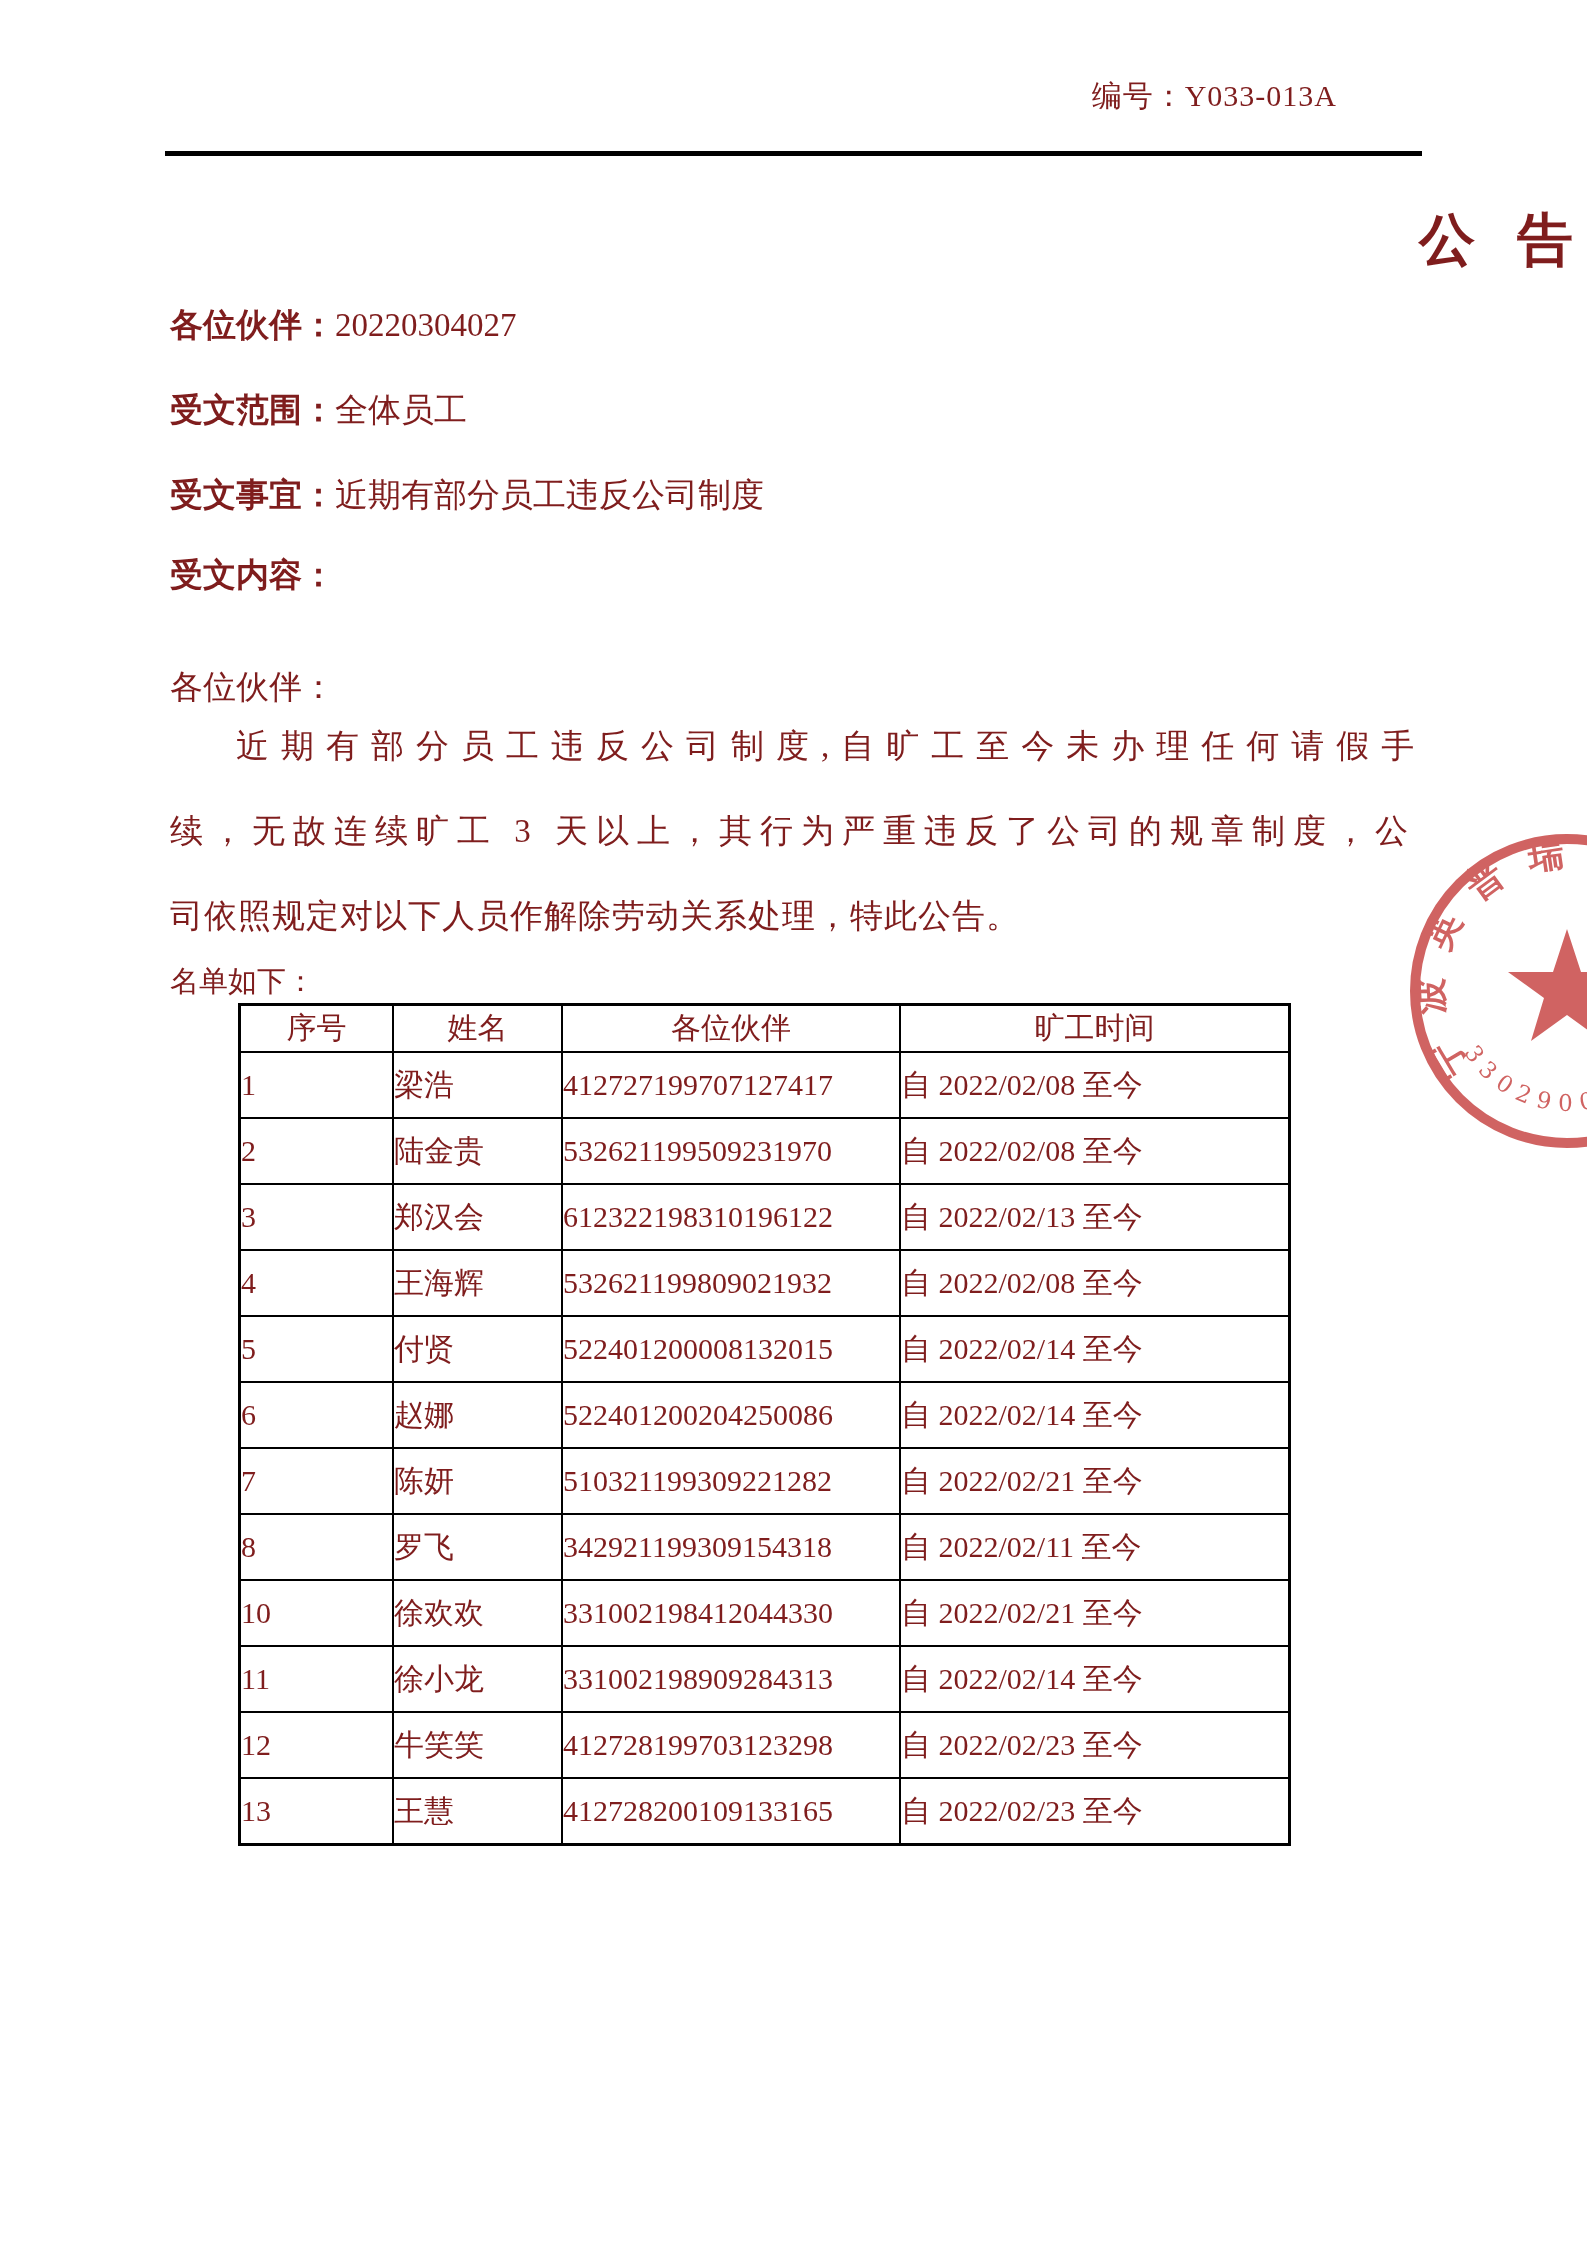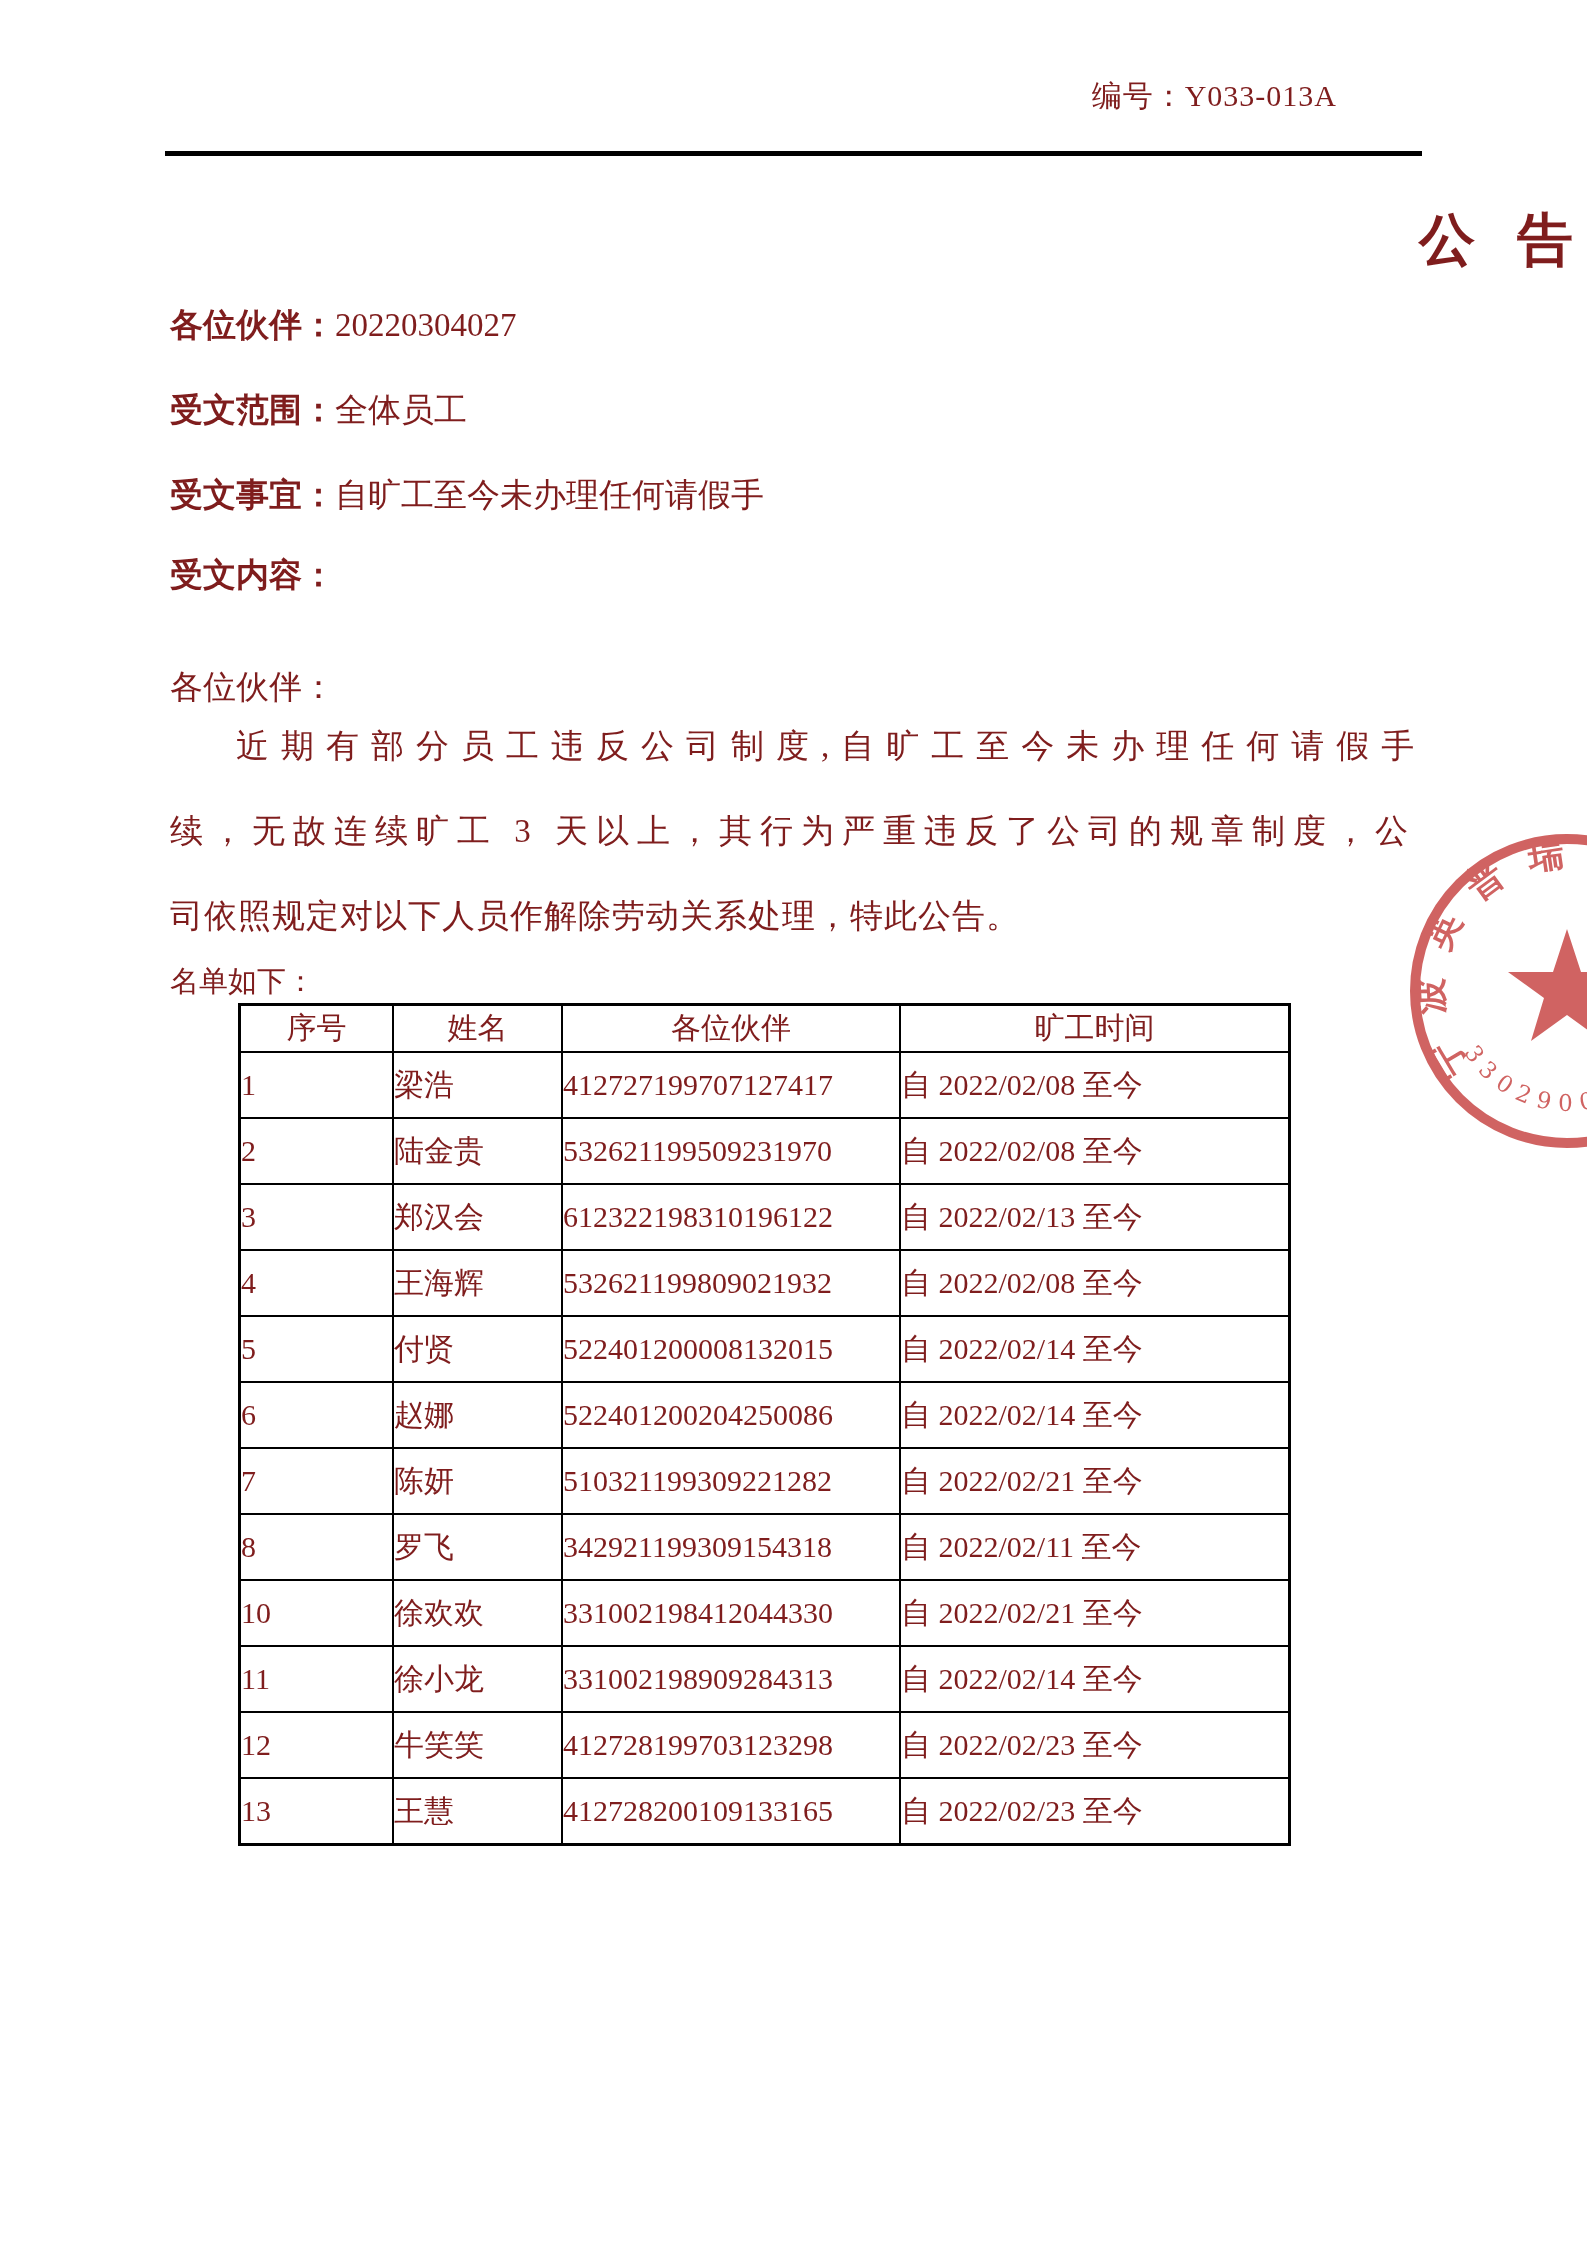--- a/index.html
+++ b/index.html
@@ -113,21 +113,21 @@
   <div class="ref-no">编号：Y033-013A</div>
 
   <div class="head-rule"></div>
 
   <div class="doc-title">公 告</div>
 
   <div class="field f0"><span class="lbl">各位伙伴：</span><span>20220304027</span></div>
 
   <div class="field f1"><span class="lbl">受文范围：</span><span>全体员工</span></div>
 
-  <div class="field f2"><span class="lbl">受文事宜：</span><span>自旷工至今未办理任何请假手</span></div>
+  <div class="field f2"><span class="lbl">受文事宜：</span><span>近期有部分员工违反公司制度</span></div>
 
   <div class="field f3"><span class="lbl">受文内容：</span><span></span></div>
 
   <div class="salutation">各位伙伴：</div>
 
   <div class="para-line p0">近期有部分员工违反公司制度,自旷工至今未办理任何请假手</div>
   <div class="para-line p1">续，无故连续旷工 3 天以上，其行为严重违反了公司的规章制度，公</div>
   <div class="para-line p2">司依照规定对以下人员作解除劳动关系处理，特此公告。</div>
 
   <div class="list-heading">名单如下：</div>

